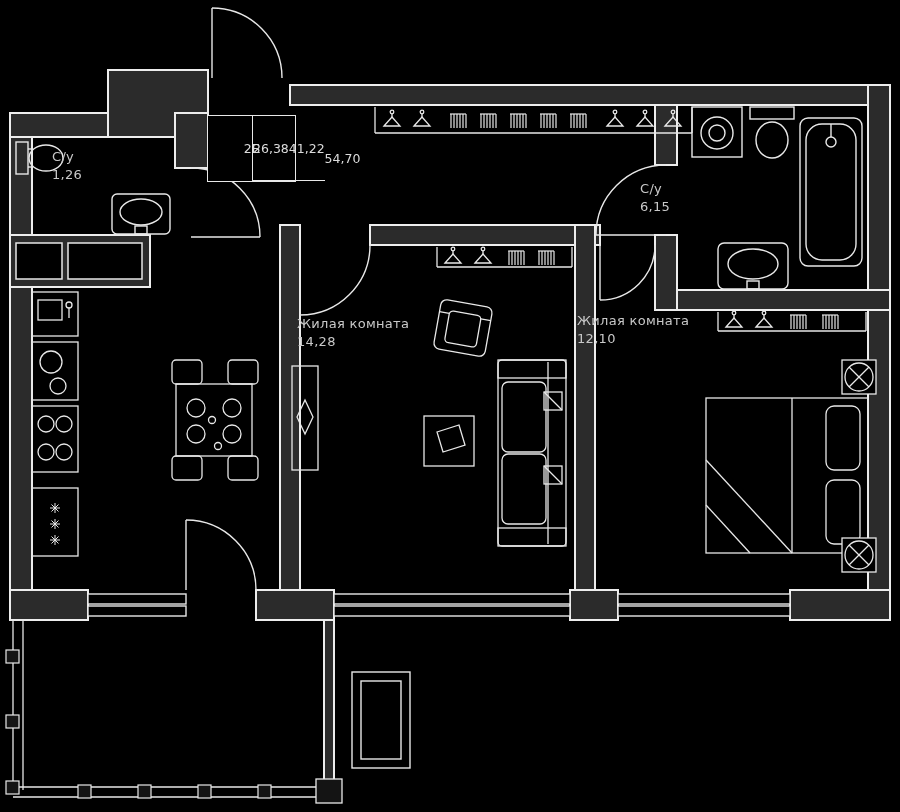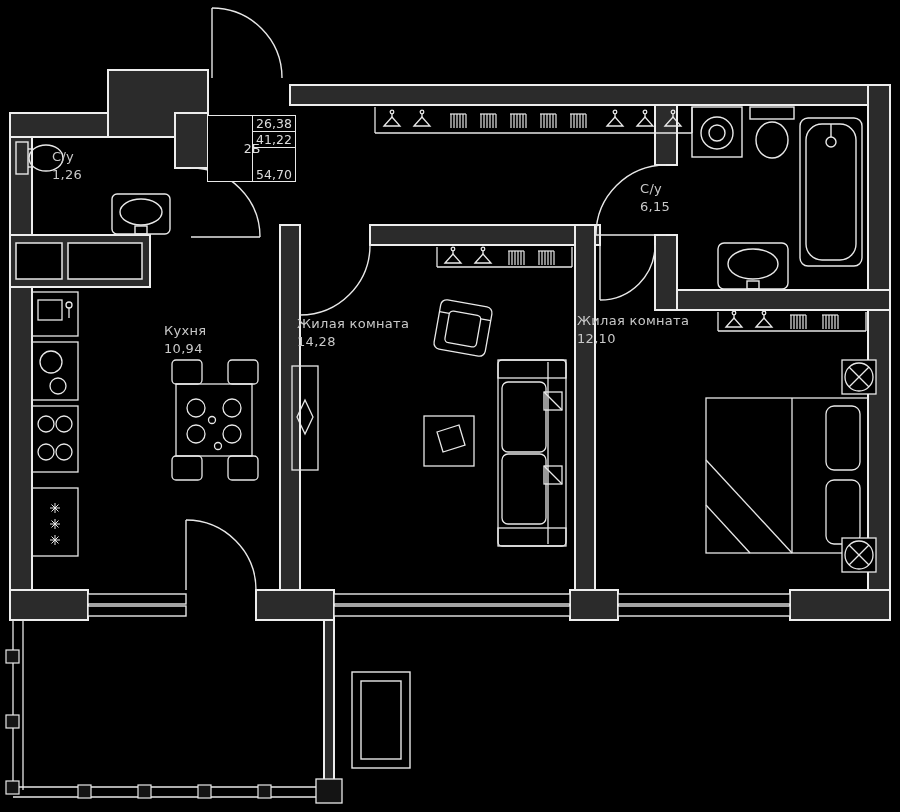--- a/index.html
+++ b/index.html
@@ -20,21 +20,21 @@
   .area-table {
     position:absolute; left:207px; top:115px; width:89px; height:67px;
     display:flex; border:1px solid #e8e8e8; background:#000;
     color:#dcdcdc; font-size:12.5px;
   }
   .unit-cell {
     width:34px; display:flex; align-items:center; justify-content:center;
     border-right:1px solid #e8e8e8;
     padding-left:44px;
   }
-  .area-col { flex:1; display:flex; flex-direction:column; }
+  .area-col { flex:1; display:flex; flex-direction:row; }
   .area-cell {
     flex:1; display:flex; align-items:center; justify-content:center;
     border-bottom:1px solid #e8e8e8;
   }
   .area-cell:last-child { border-bottom:none;margin-top:19px; }
 </style>
 </head>
 <body>
 
 <div class="plan">
@@ -323,24 +323,20 @@
     <div>С/у</div>
     <div>1,26</div>
   </div>
 
 
   <div class="room-label" style="left:640px; top:180px; width:120px;">
     <div>С/у</div>
     <div>6,15</div>
   </div>
 
-  <div class="room-label" style="left:164px; top:322px; width:120px;">
-    <div>Кухня</div>
-    <div>10,94</div>
-  </div>
 
   <div class="room-label" style="left:297px; top:315px; width:160px;">
     <div>Жилая комната</div>
     <div>14,28</div>
   </div>
 
   <div class="room-label" style="left:577px; top:312px; width:160px;">
     <div>Жилая комната</div>
     <div>12,10</div>
   </div>

